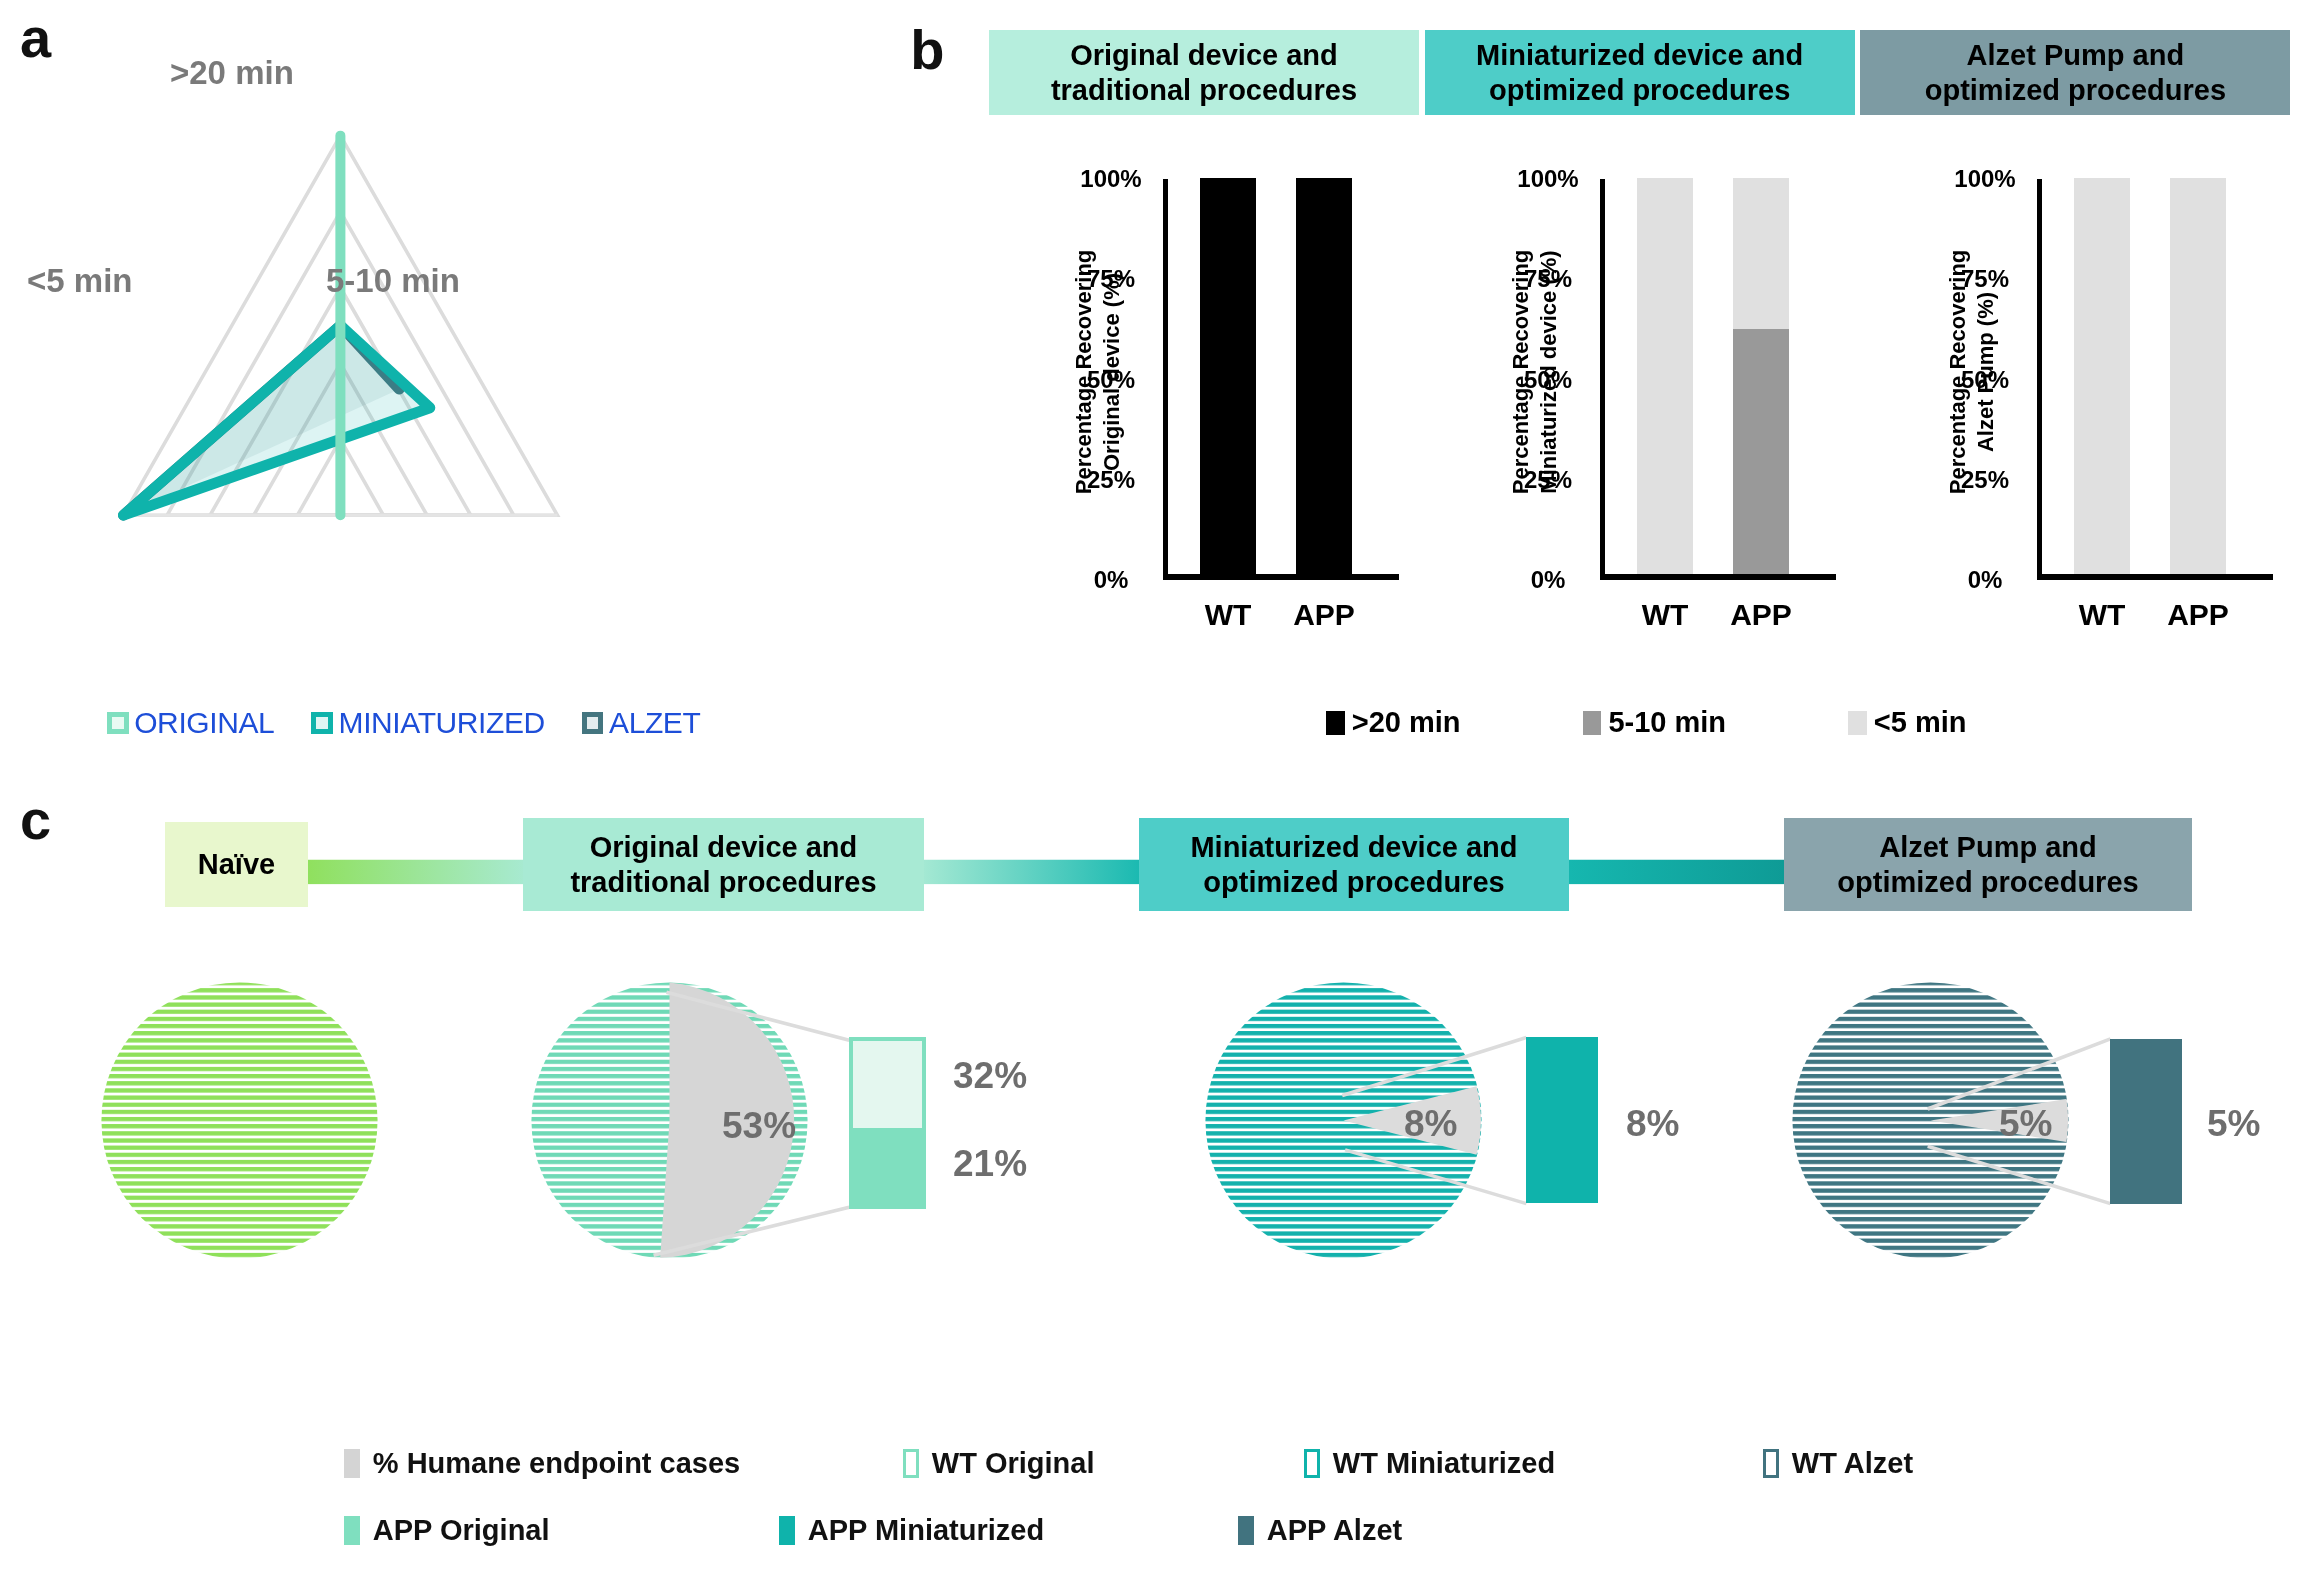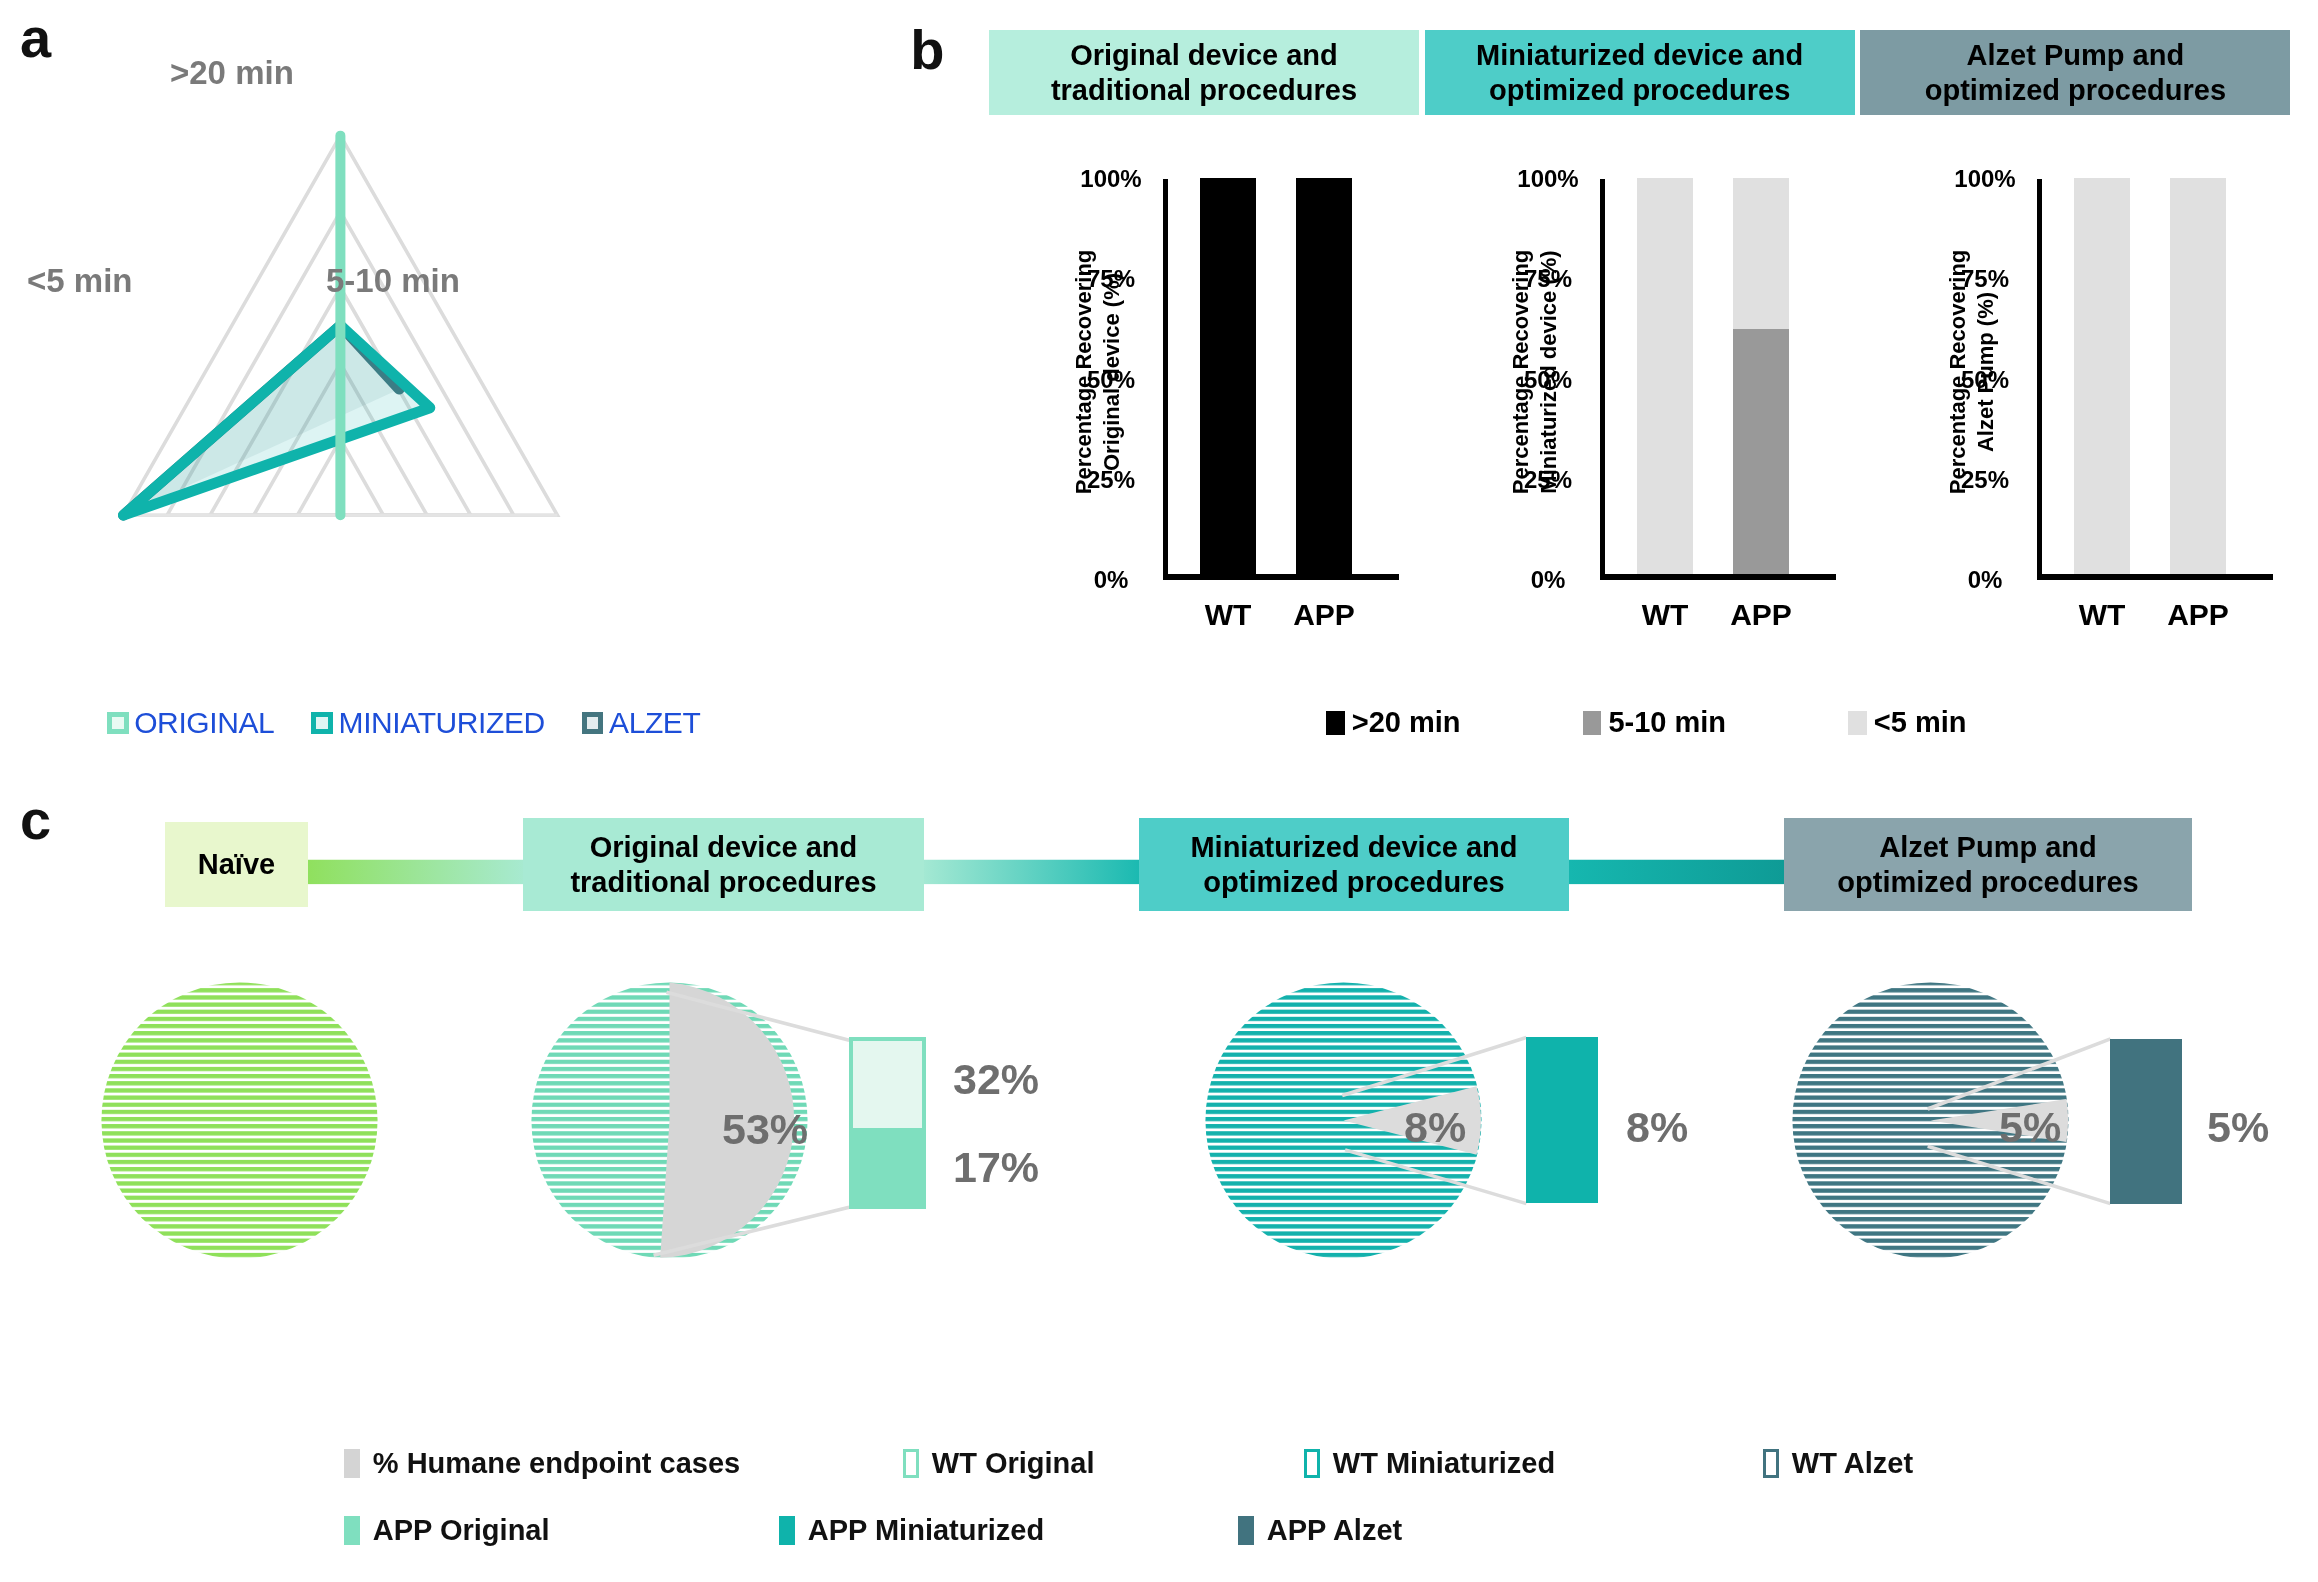--- a/index.html
+++ b/index.html
@@ -37,21 +37,21 @@
   .bl-item{display:flex;align-items:center;gap:7.2px;}
   .bl-sw{width:18.6px;height:24px;}
   .bl-text{font-size:29px;font-weight:bold;}
 
   
   #panel-c{position:absolute;left:0;top:788px;width:2319px;height:794px;}
   #flow{position:absolute;left:0;top:43px;width:2319px;height:79px;}
   .flowbox{position:absolute;display:flex;align-items:center;justify-content:center;
            text-align:center;font-size:29px;font-weight:bold;line-height:1.18;color:#000;}
   .circ{position:absolute;width:279px;height:279px;}
-  .callout-num{position:absolute;font-size:43px;font-weight:bold;color:#6e6e6e;}
+  .callout-num{position:absolute;font-size:37px;font-weight:bold;color:#6e6e6e;}
   .cbar{position:absolute;}
   #c-legend{position:absolute;left:344px;top:1447px;width:1720px;}
   .cl-row{display:flex;align-items:center;margin-bottom:34px;}
   .cl-item{display:flex;align-items:center;gap:13px;}
   .cl-sw{width:15.8px;height:29px;box-sizing:border-box;}
   .cl-text{font-size:29px;font-weight:bold;color:#111;white-space:nowrap;}
 </style>
 </head>
 <body>
 
@@ -304,21 +304,21 @@
     </g>
   </svg>
 
   <div class="cbar" style="left:849px;top:249px;width:77px;height:172px;
               background:#7fdfbf;padding:4.3px;box-sizing:border-box;">
     <div style="height:53%;background:#e4f7ef;"></div>
     <div style="height:47%;background:#7fdfbf;"></div>
   </div>
   <div class="callout-num" style="left:722px;top:317px;">53%</div>
   <div class="callout-num" style="left:953px;top:267px;">32%</div>
-  <div class="callout-num" style="left:953px;top:355px;">17%</div>
+  <div class="callout-num" style="left:953px;top:355px;">21%</div>
 
   <div class="cbar" style="left:1526px;top:249px;width:72px;height:166px;background:#0fb3ab;"></div>
   <div class="callout-num" style="left:1404px;top:315px;">8%</div>
   <div class="callout-num" style="left:1626px;top:315px;">8%</div>
 
   <div class="cbar" style="left:2110px;top:251px;width:72px;height:165px;background:#41737f;"></div>
   <div class="callout-num" style="left:1999px;top:315px;">5%</div>
   <div class="callout-num" style="left:2207px;top:315px;">5%</div>
 </div>
 

